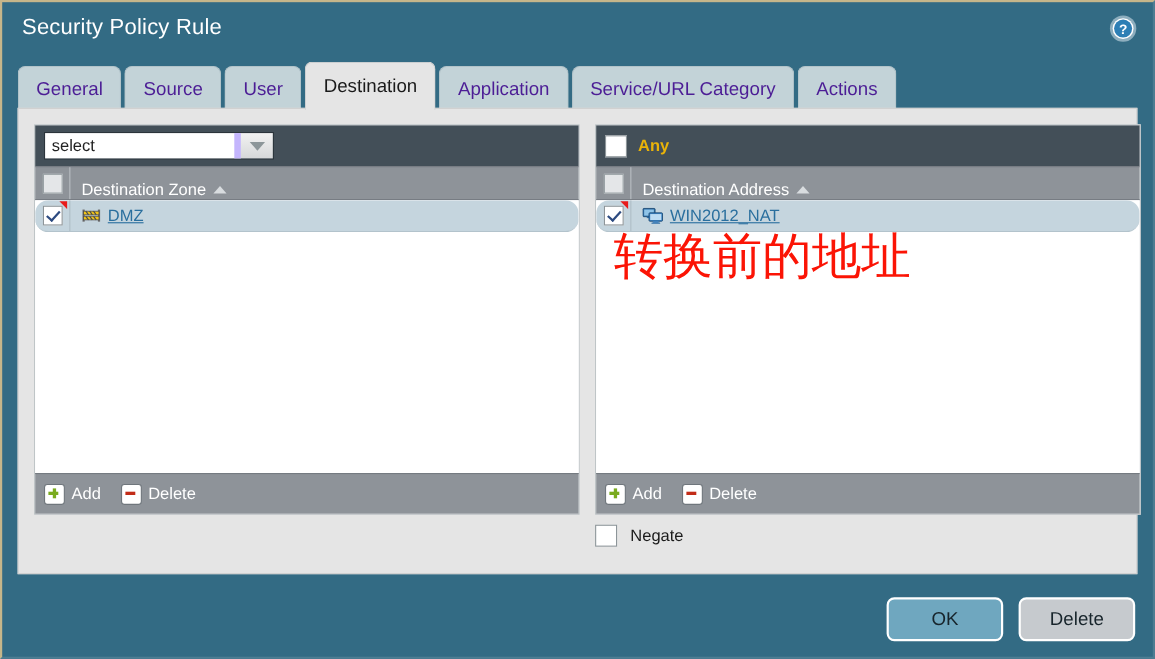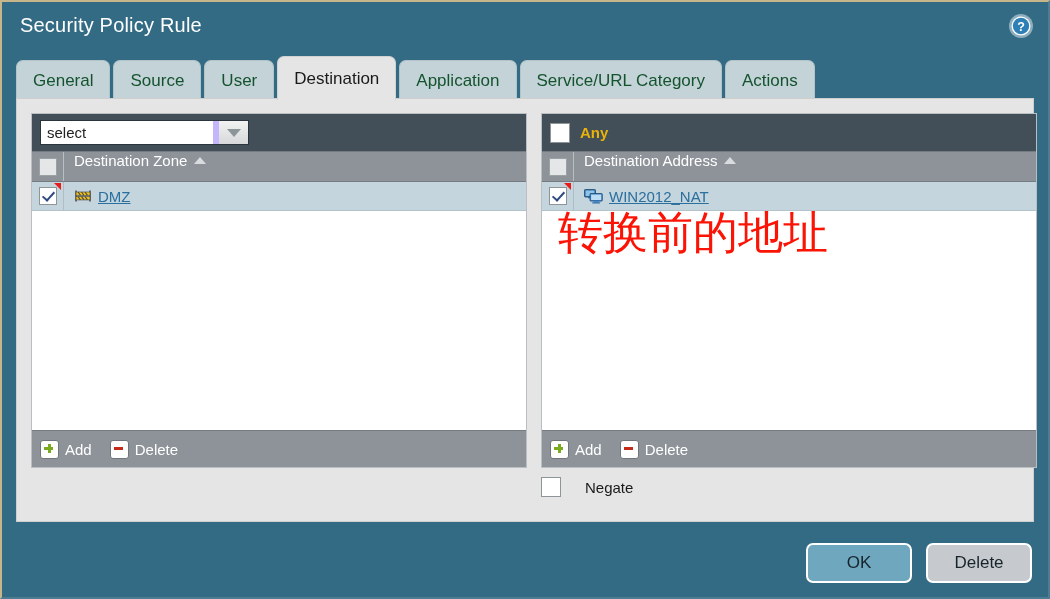--- a/index.html
+++ b/index.html
@@ -61,21 +61,21 @@
     align-items: flex-end;
     gap: 3px;
   }
   .tab {
     height: 40px;
     padding: 0 16px;
     display: flex;
     align-items: center;
     justify-content: center;
     font-size: 17px;
-    color: #14532d;
+    color: #4c1d95;
     background: #c3d3d8;
     border-top-left-radius: 7px;
     border-top-right-radius: 7px;
     border: 1px solid #b2c3c9;
     border-bottom: none;
     box-sizing: border-box;
     cursor: pointer;
     white-space: nowrap;
   }
   .tab.active {
@@ -192,21 +192,21 @@
     color: #eab308;
     font-size: 15px;
     font-weight: bold;
   }
 
   
   .panel-colhead {
     height: 31px;
     background: #8e9399;
     display: flex;
-    align-items: flex-start;
+    align-items: flex-end;
     box-sizing: border-box;
     border-top: 1px solid #757b81;
     border-bottom: 1px solid #757b81;
     flex: 0 0 auto;
   }
   .colhead-cbx-cell {
     width: 32px;
     display: flex;
     align-items: center;
     justify-content: center;
@@ -237,20 +237,21 @@
     position: relative;
     overflow: hidden;
   }
   .row {
     height: 29px;
     display: flex;
     align-items: center;
     background: #c5d5de;
     border-bottom: 1px solid #b3c3cc;
     box-sizing: border-box;
+    border-radius: 12px;
   }
   .row-cbx-cell {
     width: 32px;
     height: 100%;
     display: flex;
     align-items: center;
     justify-content: center;
     position: relative;
     box-sizing: border-box;
     border-right: 1px solid #aebdc6;
@@ -331,21 +332,21 @@
     background: #c22c18;
   }
 
   
   #negate-row {
     position: absolute;
     left: 524px;
     top: 378px;
     display: flex;
     align-items: center;
-    gap: 24px;
+    gap: 12px;
   }
   #negate-label {
     font-size: 15px;
     color: #1a1a1a;
   }
 
   
   #dialog-buttons {
     position: absolute;
     right: 16px;

